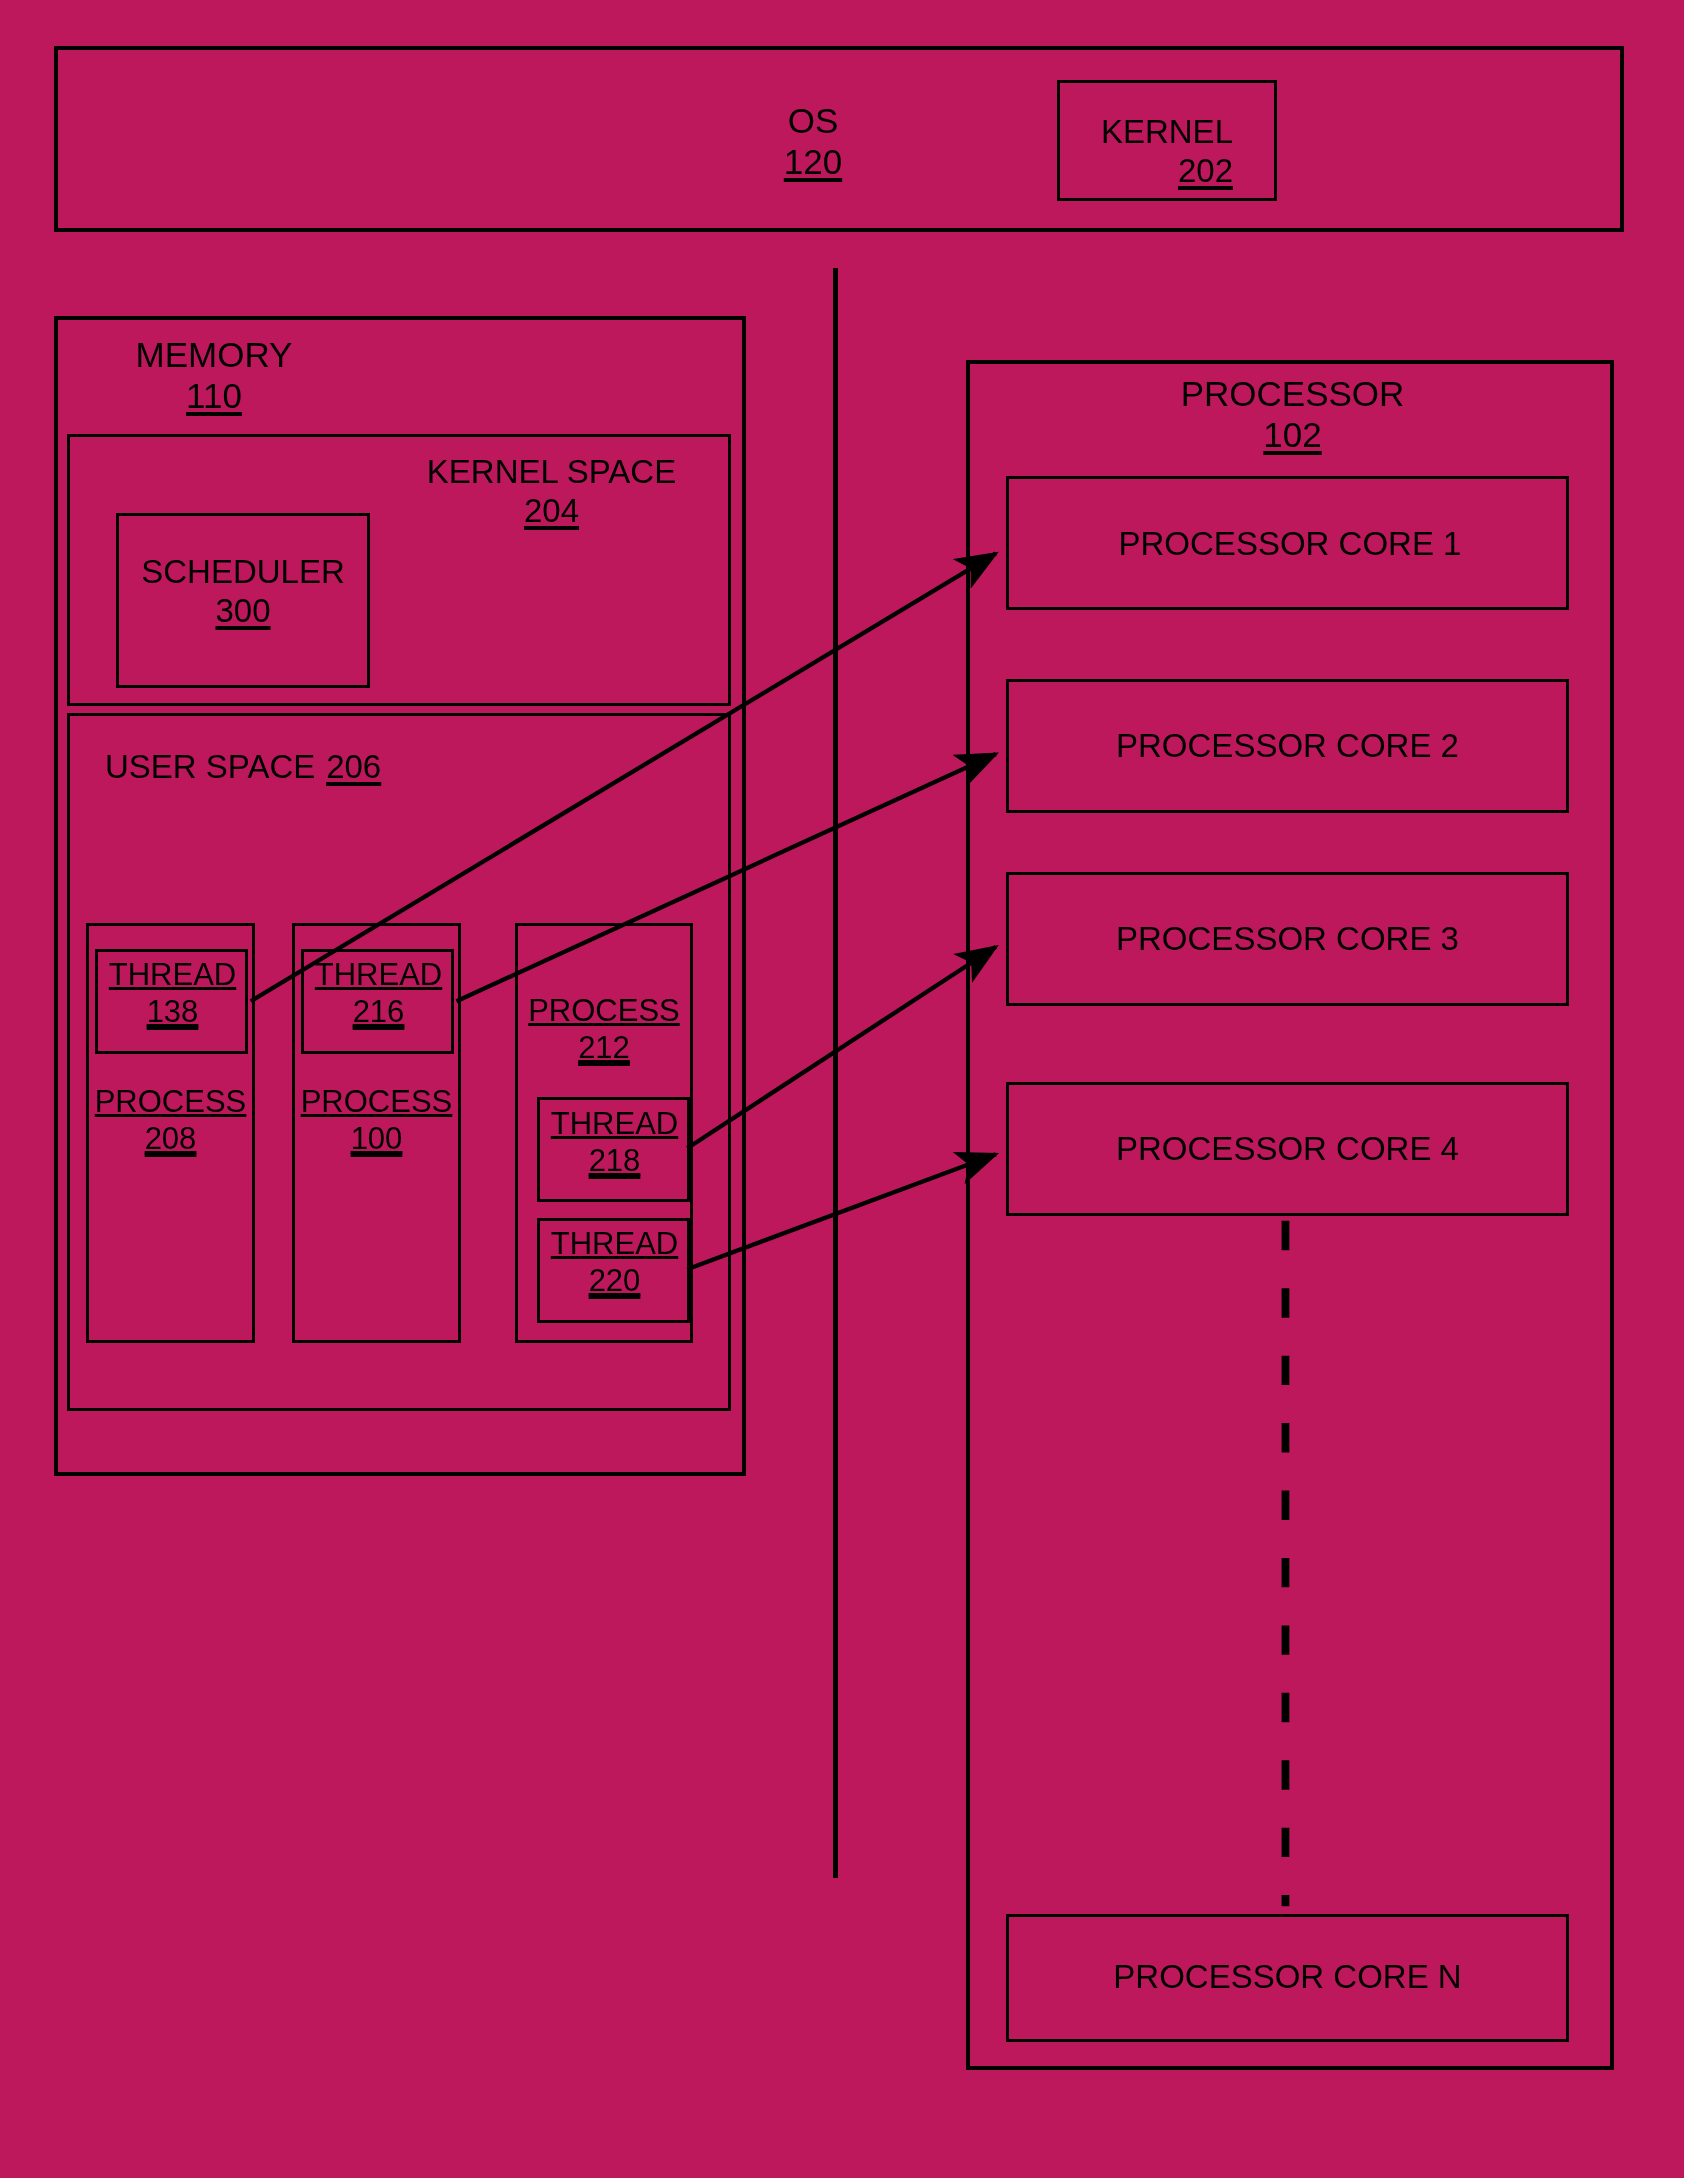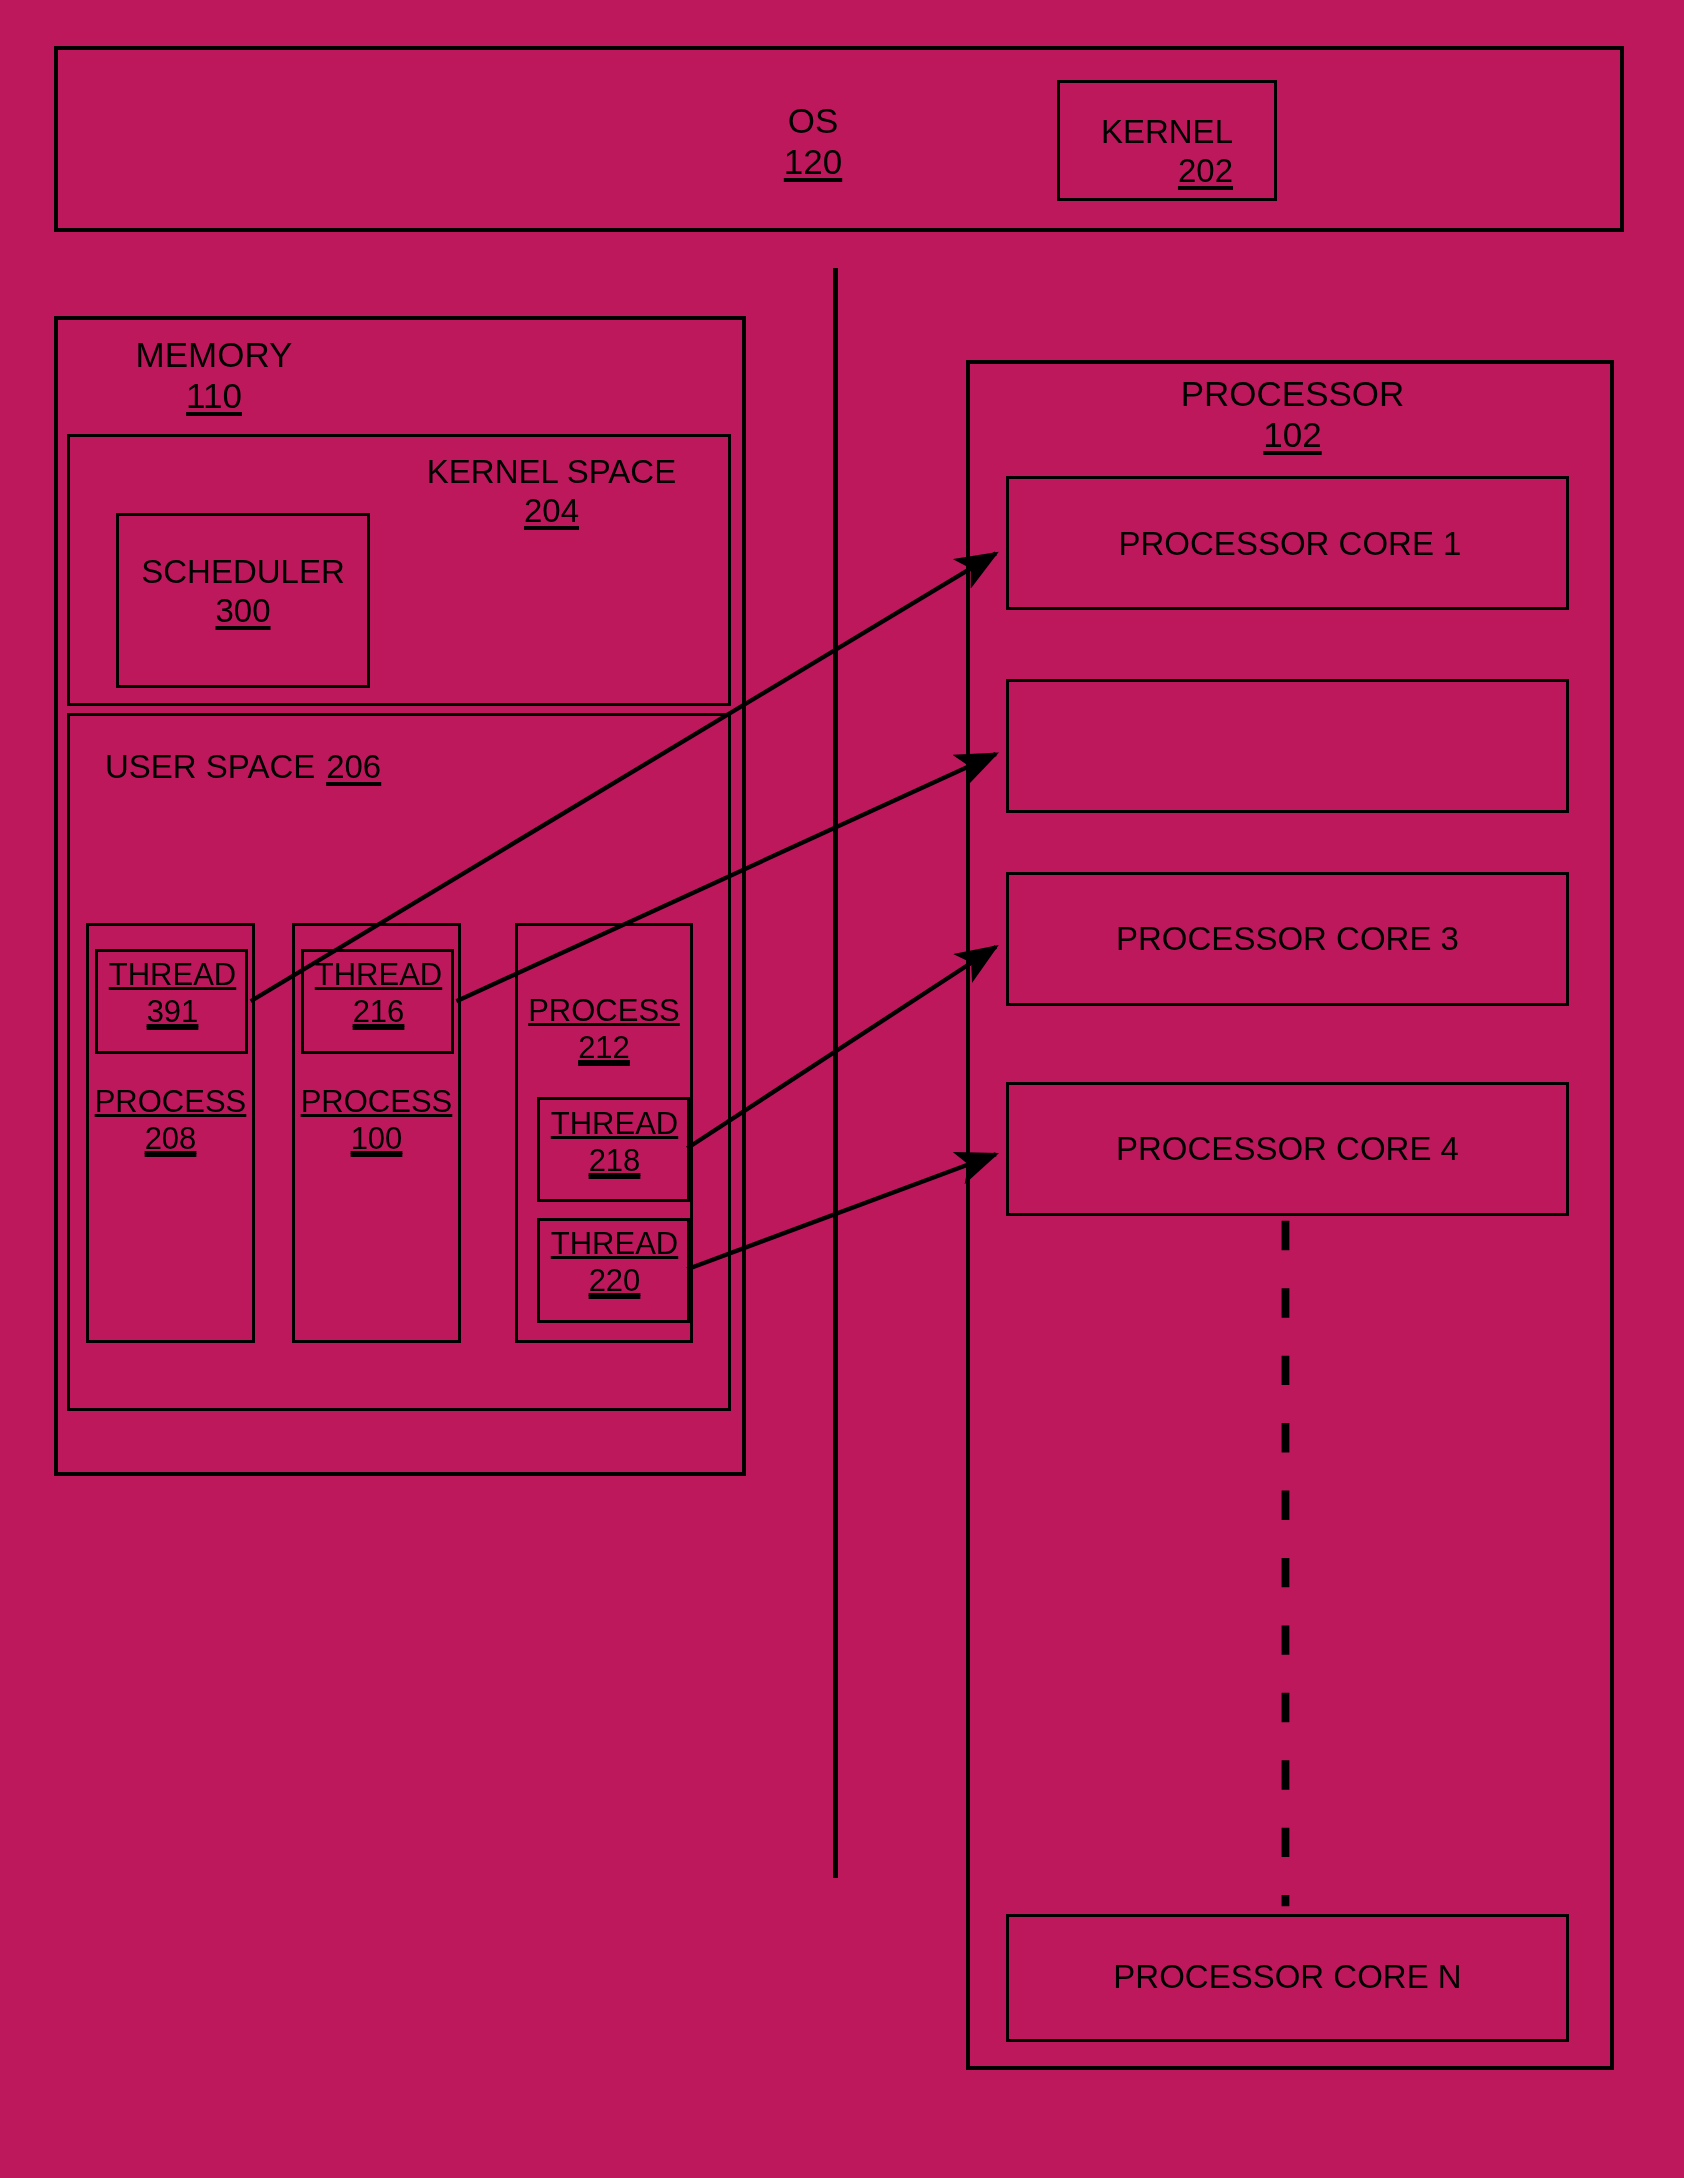--- a/index.html
+++ b/index.html
@@ -97,21 +97,21 @@
   <div class="box box-thin" style="left:67px; top:713px; width:664px; height:698px;"></div>
   <div class="label f-md" style="left:105px; top:745px; width:259px; text-align:left;">
     <span>USER SPACE</span>
     <span class="ref" style="text-align:left; display:inline-block; margin-left:1.7px;">206</span>
   </div>
 
   <div class="box box-thin" style="left:86px; top:923px; width:169px; height:420px;"></div>
   <div class="box box-thin" style="left:95px; top:949px; width:153px; height:105px;"></div>
   <div class="label f-sm" style="left:91px; top:958px; width:163px;">
     <span>THREAD</span>
-    <span class="ref">391</span>
+    <span class="ref">138</span>
   </div>
   <div class="label f-sm" style="left:86px; top:1085px; width:169px;">
     <span>PROCESS</span>
     <span class="ref">208</span>
   </div>
 
   <div class="box box-thin" style="left:292px; top:923px; width:169px; height:420px;"></div>
   <div class="box box-thin" style="left:301px; top:949px; width:153px; height:105px;"></div>
   <div class="label f-sm" style="left:297px; top:958px; width:163px;">
     <span>THREAD</span>
@@ -141,20 +141,21 @@
   <div class="box" style="left:966px; top:360px; width:648px; height:1710px;"></div>
   <div class="label f-lg" style="left:1150px; top:375px; width:285px;">
     <span>PROCESSOR</span>
     <span class="ref">102</span>
   </div>
 
   <div class="box box-thin" style="left:1006px; top:476px; width:563px; height:134px;"></div>
   <div class="label f-md" style="left:1006px; top:526px; width:568px;">PROCESSOR CORE 1</div>
 
   <div class="box box-thin" style="left:1006px; top:679px; width:563px; height:134px;"></div>
+  <div class="label f-md" style="left:1006px; top:728px; width:563px;">PROCESSOR CORE 2</div>
 
   <div class="box box-thin" style="left:1006px; top:872px; width:563px; height:134px;"></div>
   <div class="label f-md" style="left:1006px; top:921px; width:563px;">PROCESSOR CORE 3</div>
 
   <div class="box box-thin" style="left:1006px; top:1082px; width:563px; height:134px;"></div>
   <div class="label f-md" style="left:1006px; top:1131px; width:563px;">PROCESSOR CORE 4</div>
 
   <div class="box box-thin" style="left:1006px; top:1914px; width:563px; height:128px;"></div>
   <div class="label f-md" style="left:1006px; top:1959px; width:563px;">PROCESSOR CORE N</div>
 

